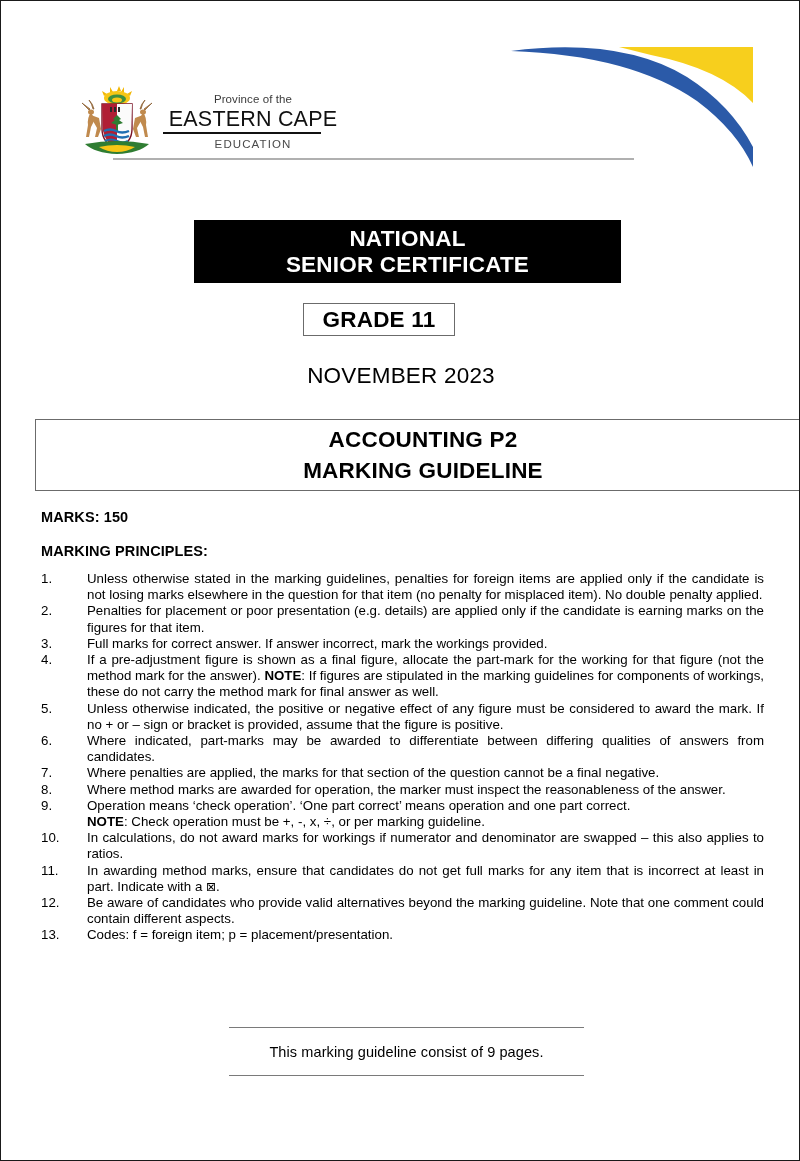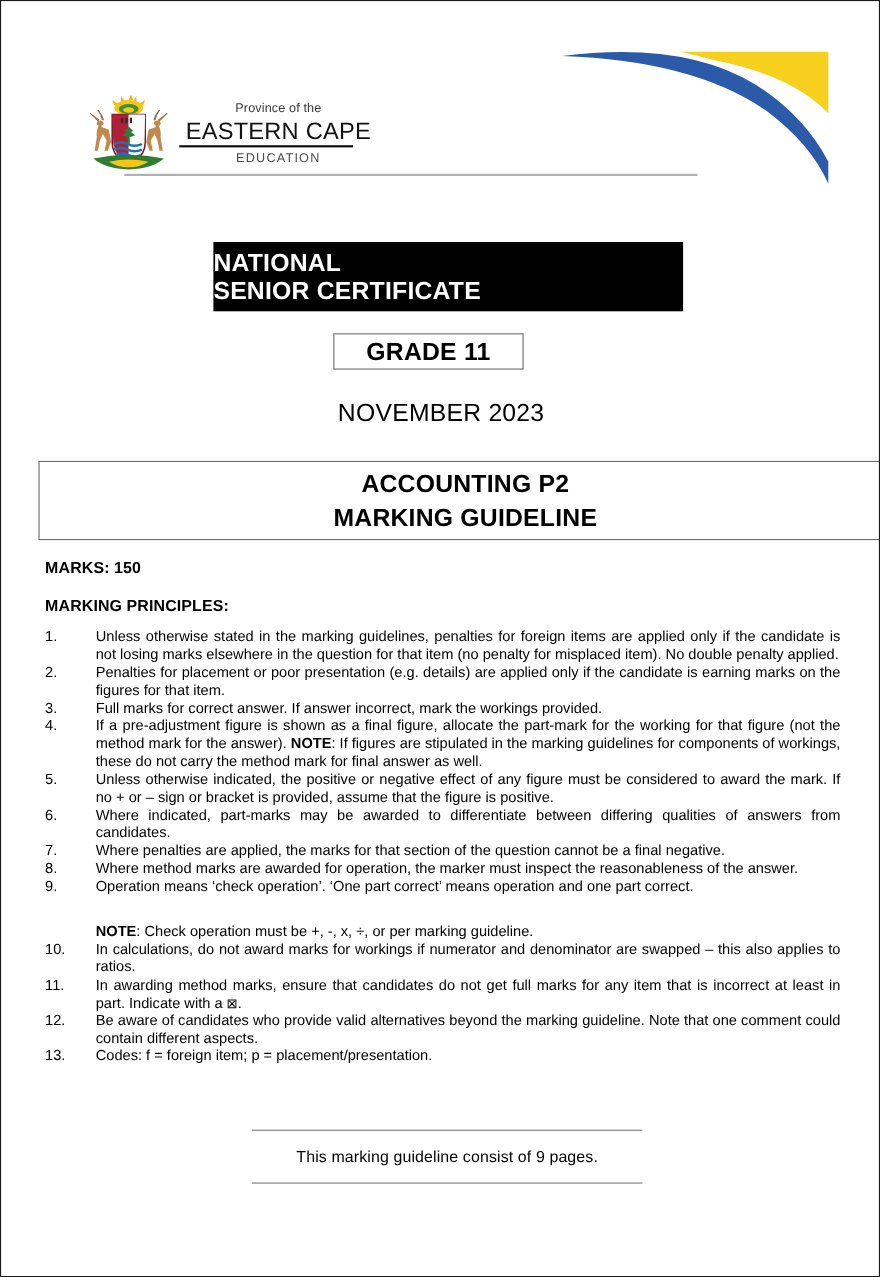--- a/index.html
+++ b/index.html
@@ -92,31 +92,32 @@
   .nsc-bar {
     position: absolute;
     left: 193px;
     top: 219px;
     width: 427px;
     height: 63px;
     background: #000000;
     color: #ffffff;
     display: flex;
     flex-direction: column;
+    align-items: center;
     justify-content: center;
     font-weight: bold;
     font-size: 22.5px;
     line-height: 26px;
     letter-spacing: 0.2px;
   }
   .grade-box {
     position: absolute;
     left: 302px;
     top: 302px;
-    width: 173px;
+    width: 152px;
     height: 33px;
     border: 1px solid #6b6b6b;
     box-sizing: border-box;
     display: flex;
     align-items: center;
     justify-content: center;
     font-weight: bold;
     font-size: 22.5px;
     color: #000000;
     letter-spacing: 0.2px;
@@ -191,21 +192,20 @@
     line-height: 16.2px;
   }
   .principle-text {
     flex: 1 1 auto;
     text-align: justify;
     text-justify: inter-word;
   }
   .principle-text b { font-weight: bold; }
   .subnote {
     display: block;
-    margin-top: 25px;
   }
   .boxed-x {
     display: inline-block;
     font-family: "DejaVu Sans", sans-serif;
     font-size: 12px;
     line-height: 12px;
   }
 
   
   .footer {

